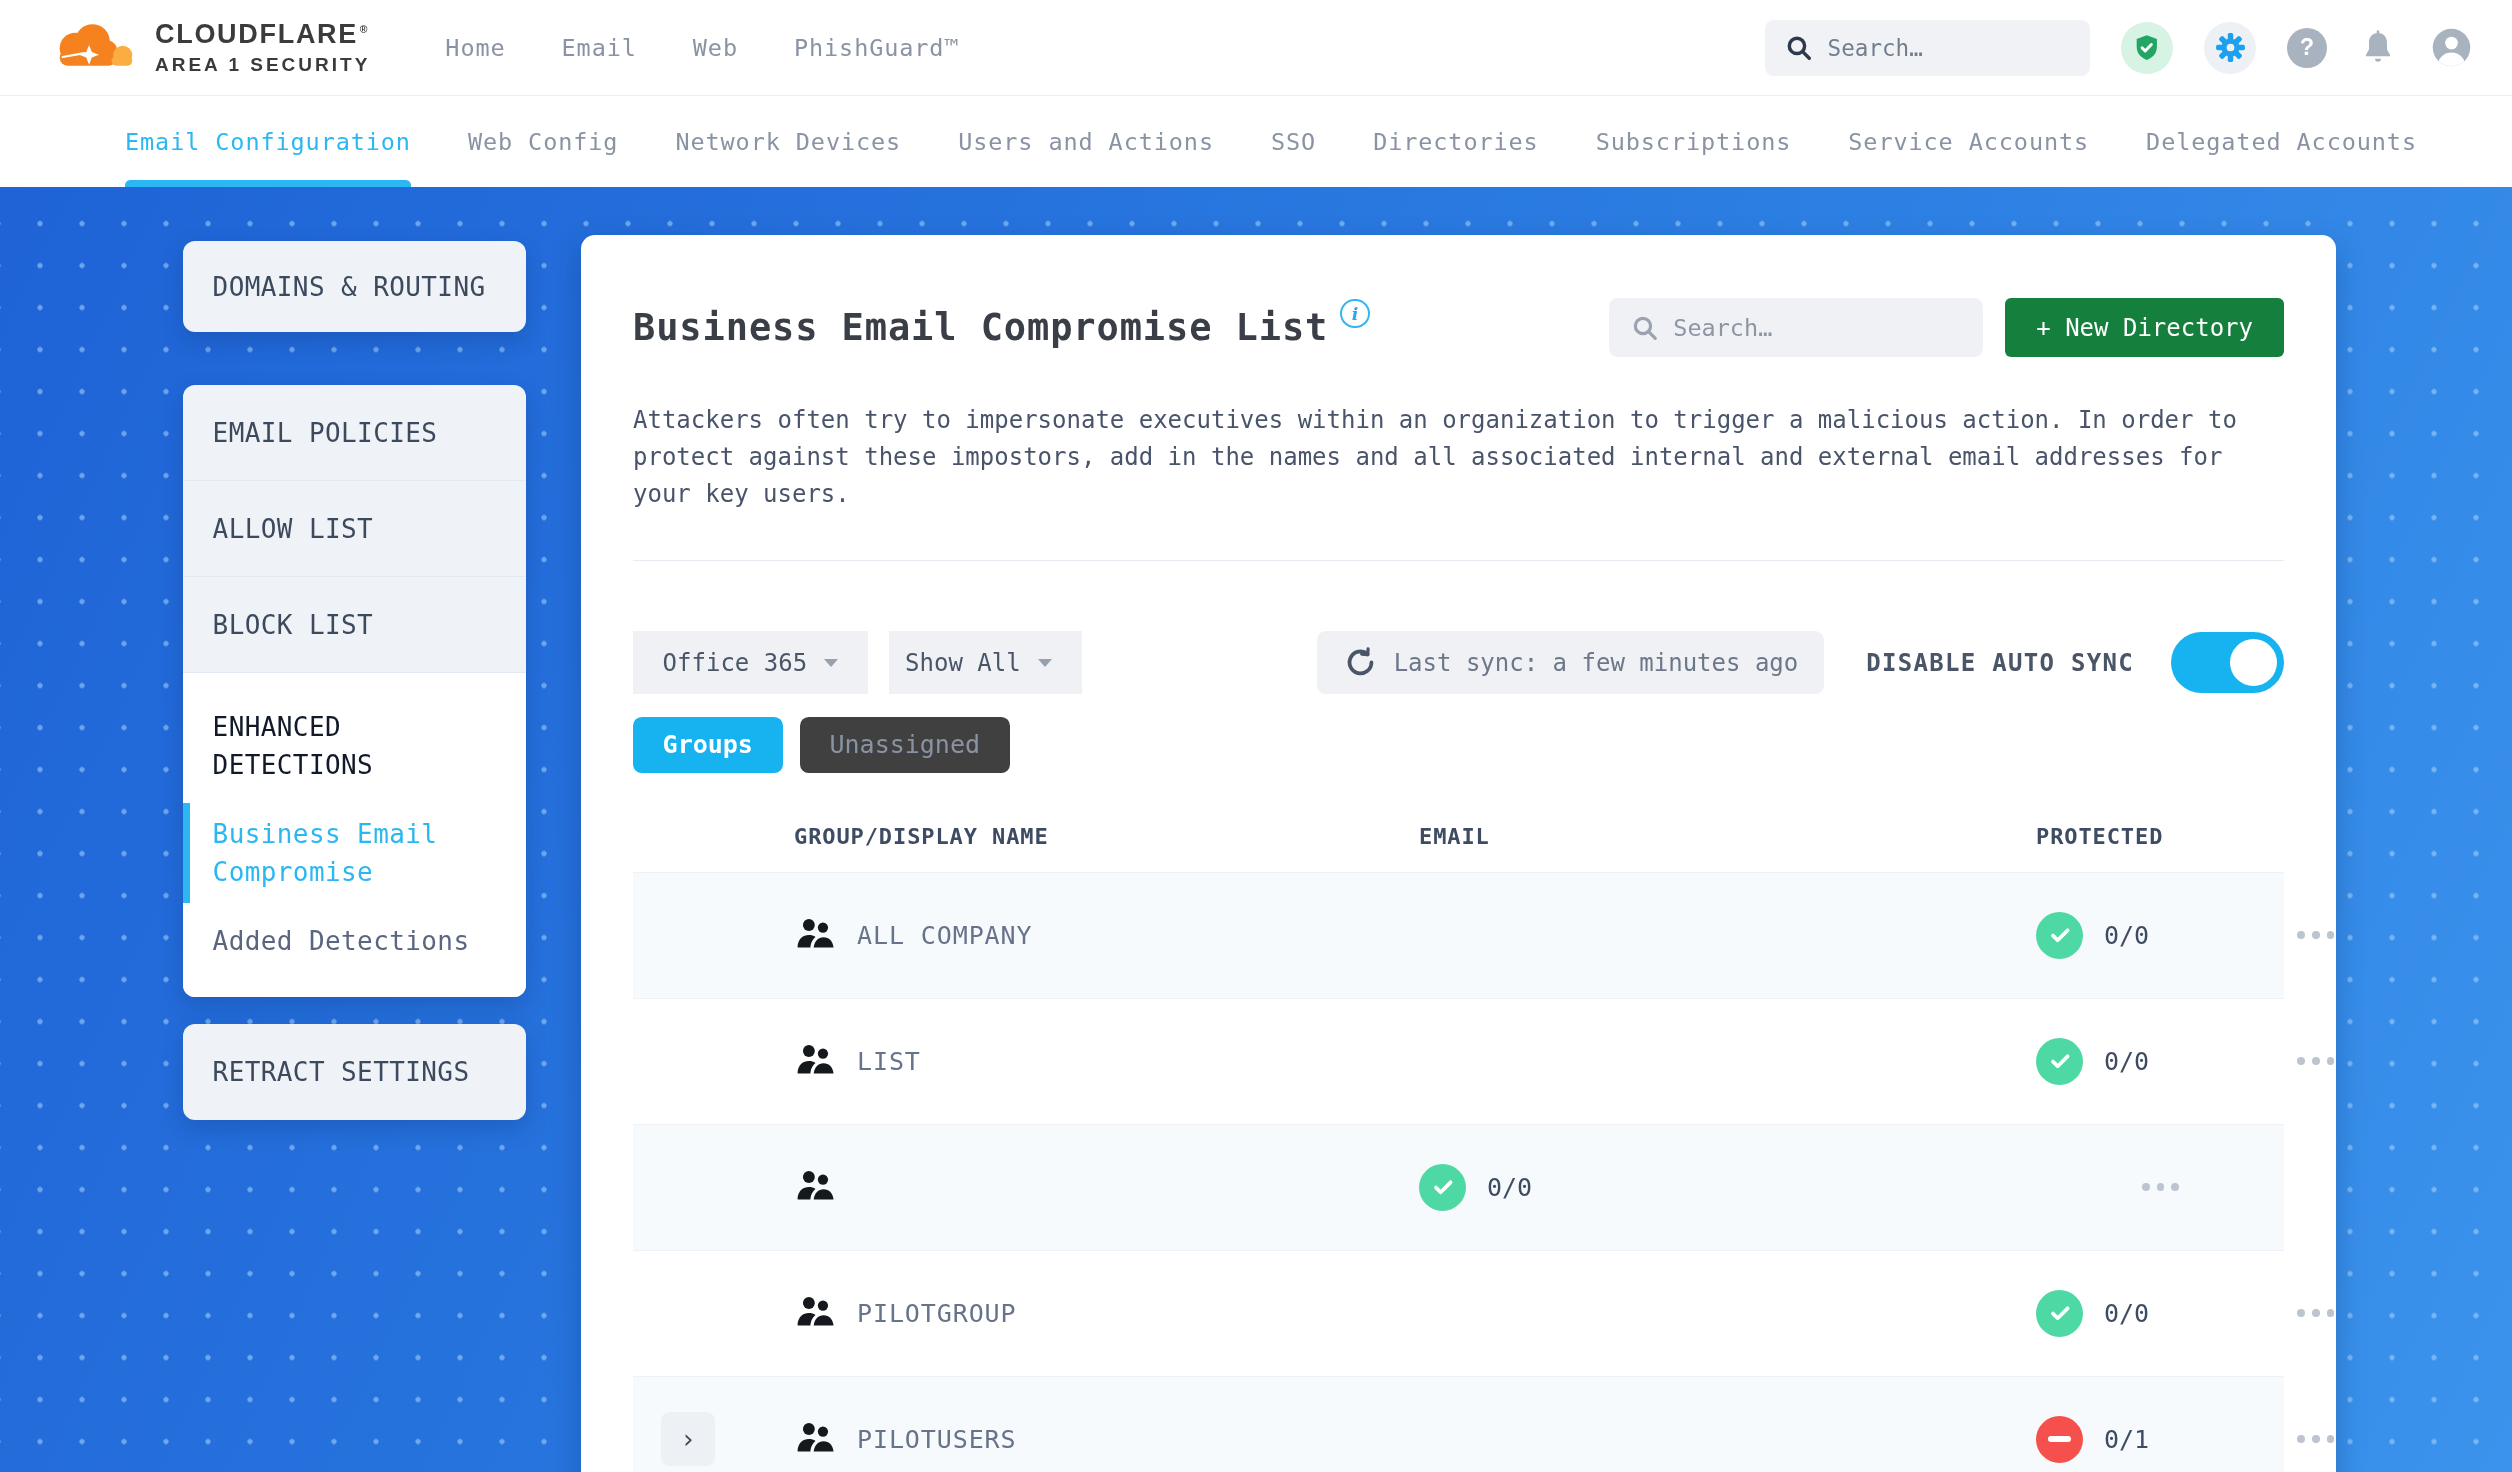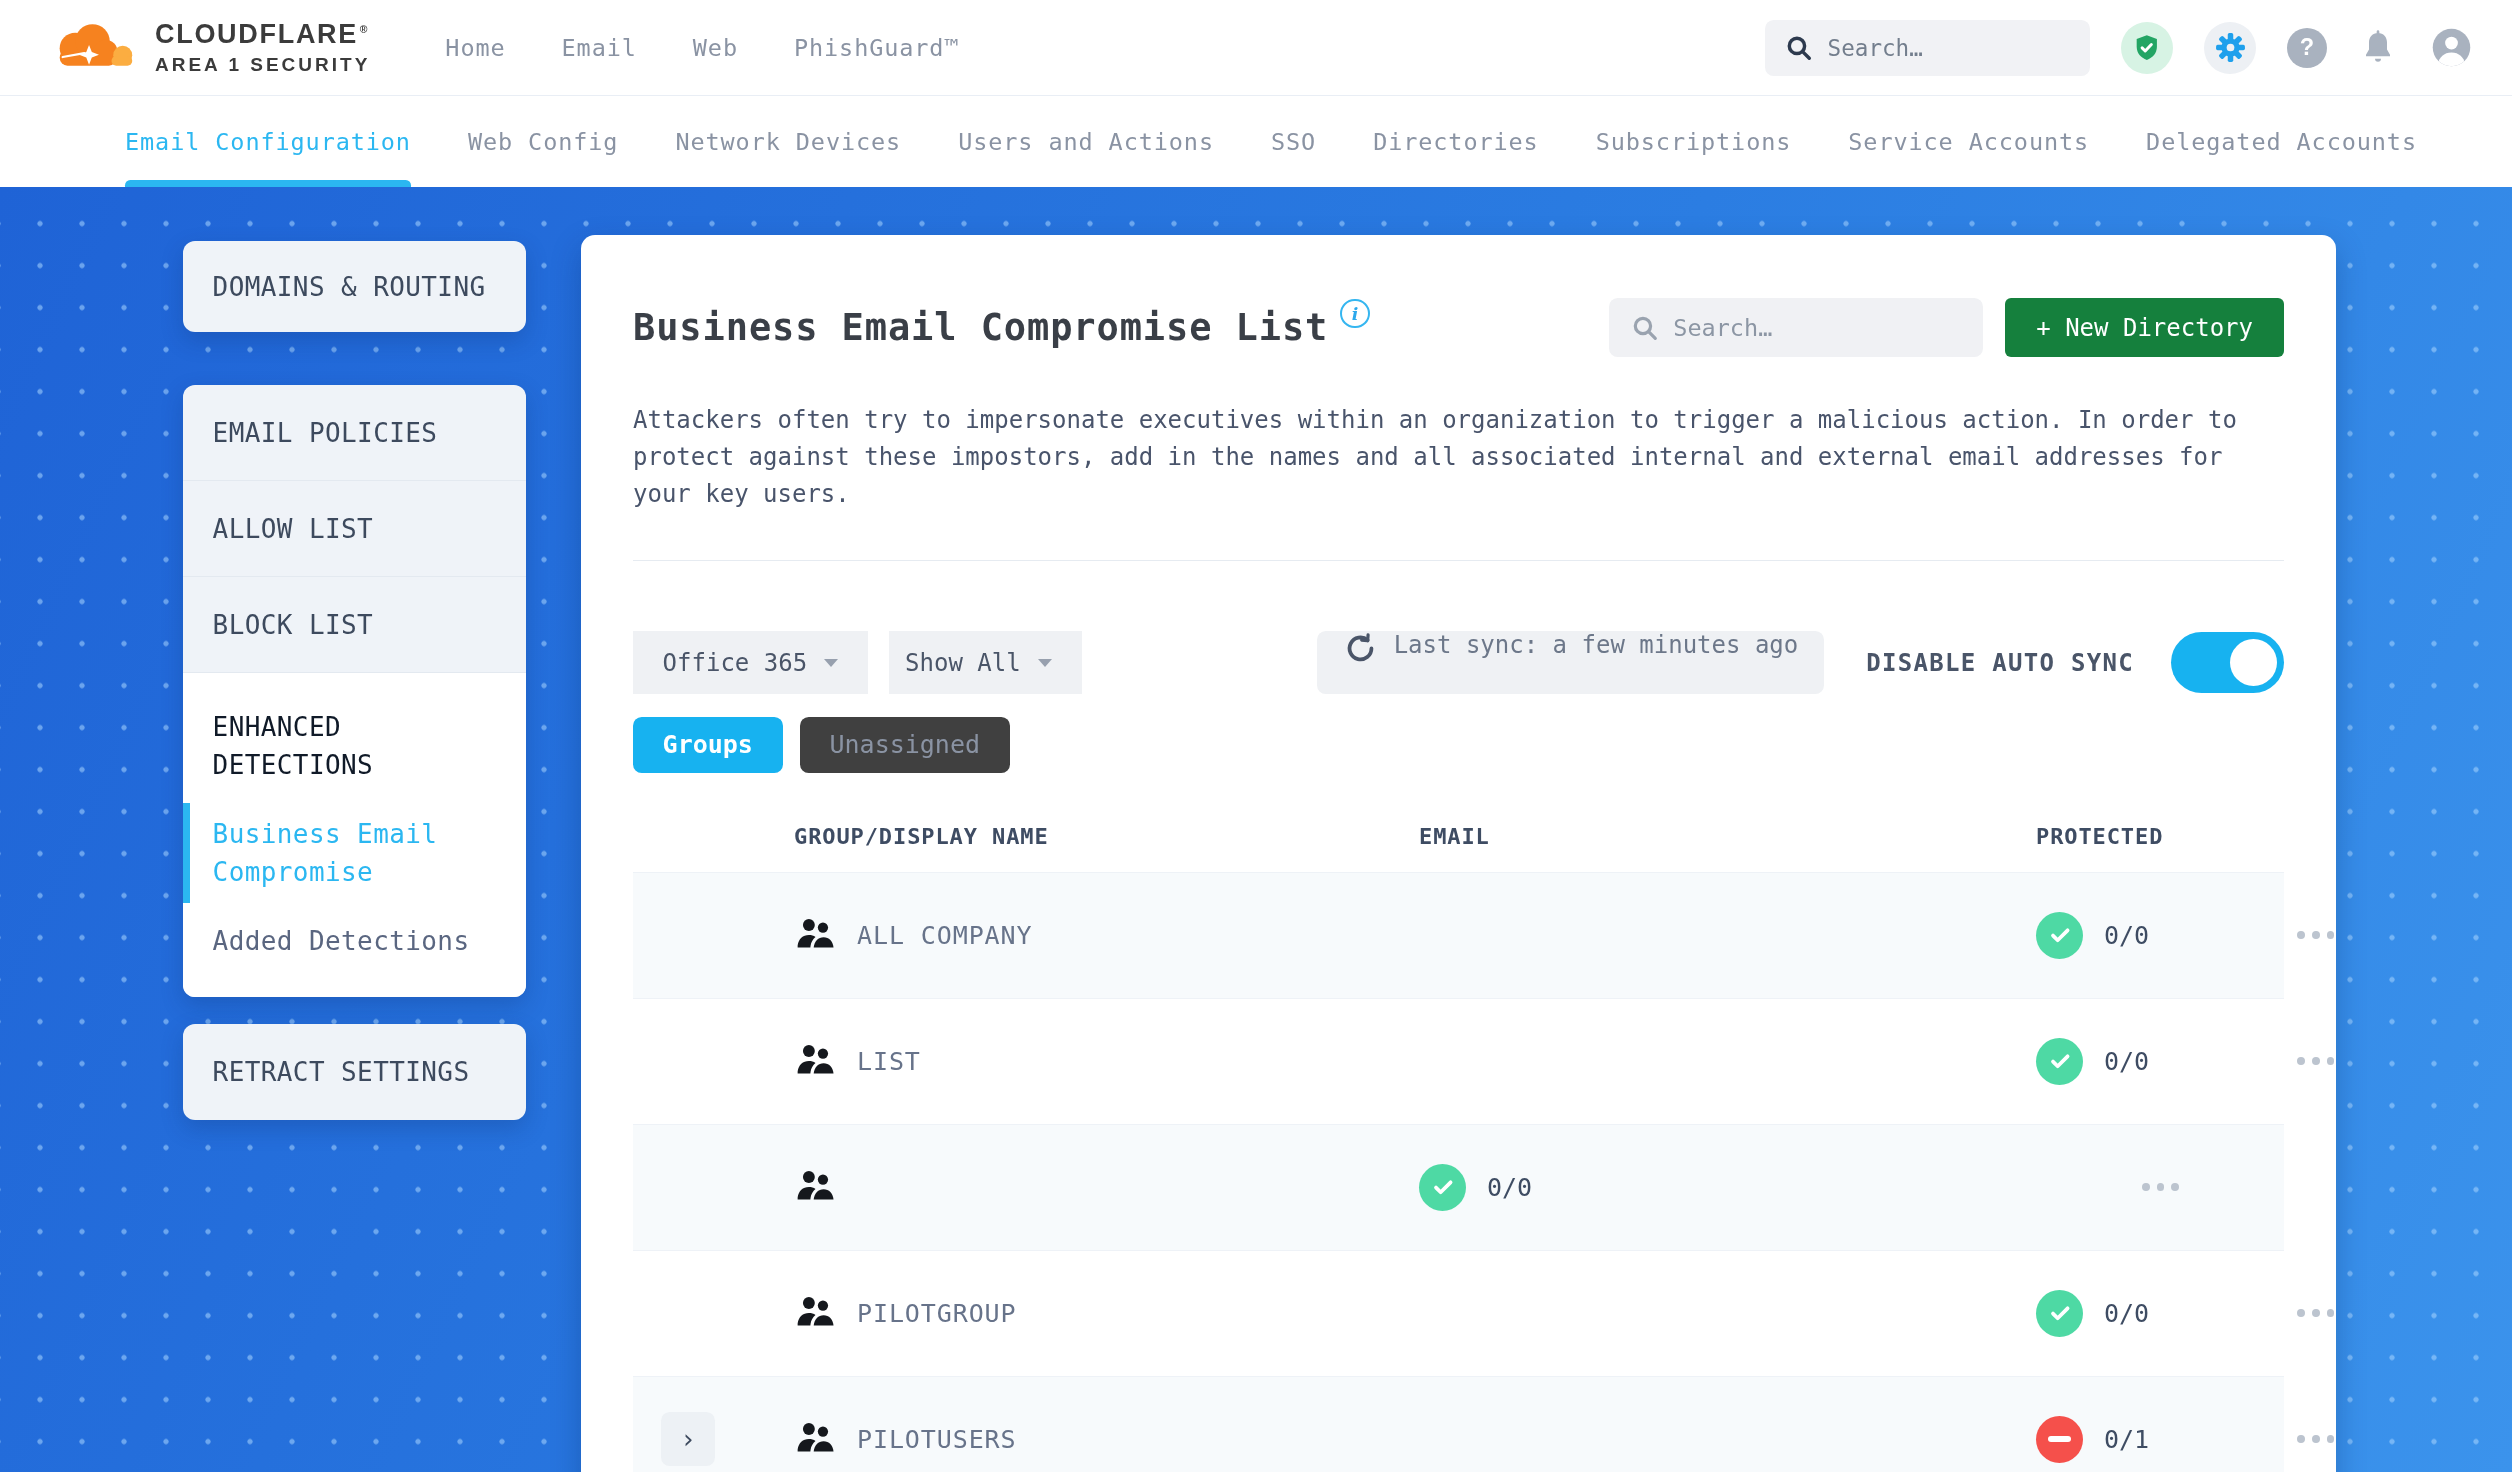--- a/index.html
+++ b/index.html
@@ -94,21 +94,21 @@
                  max-width:1665px; }
   .divider { border:0; border-top:1.7px solid #E6EBF1; margin-top:47px; }
   .controls-row { margin-top:70px; display:flex; align-items:center; }
   .filter-btn { height:63px; padding:0 29.6px; background:#EFF1F4; border:0; border-radius:0;
                 font:24px "DejaVu Sans Mono", monospace; color:#4A5568;
                 display:flex; align-items:center; gap:17.4px; cursor:pointer; }
   .filter-btn + .filter-btn { margin-left:21px;padding-left:16px; }
   .caret { width:0; height:0; border-left:7px solid transparent; border-right:7px solid transparent;
            border-top:8.7px solid #97A0AE; }
   .sync-chip { margin-left:auto; height:63px; background:#EFF1F4; border-radius:8.7px;
-               display:flex; align-items:flex-start; gap:15.6px; padding:0 26px;
+               display:flex; align-items:center; gap:15.6px; padding:0 26px;
                font-size:24px; color:#6C7789; cursor:pointer; }
   .sync-chip svg { width:35px; height:35px; }
   .autosync-label { margin-left:42px; font-size:24px; font-weight:700; color:#4A5568;
                     letter-spacing:1.3px; white-space:nowrap; }
   .toggle { margin-left:37px; width:113px; height:61px; border-radius:31px;
             background:#C7CFDA; position:relative; cursor:pointer; flex:none; }
   .toggle.active { background:#17B2F0; }
   .toggle .knob { position:absolute; top:7px; left:7px; width:47px; height:47px;
                   border-radius:50%; background:#fff; }
   .toggle.active .knob { left:auto; right:7px; }

